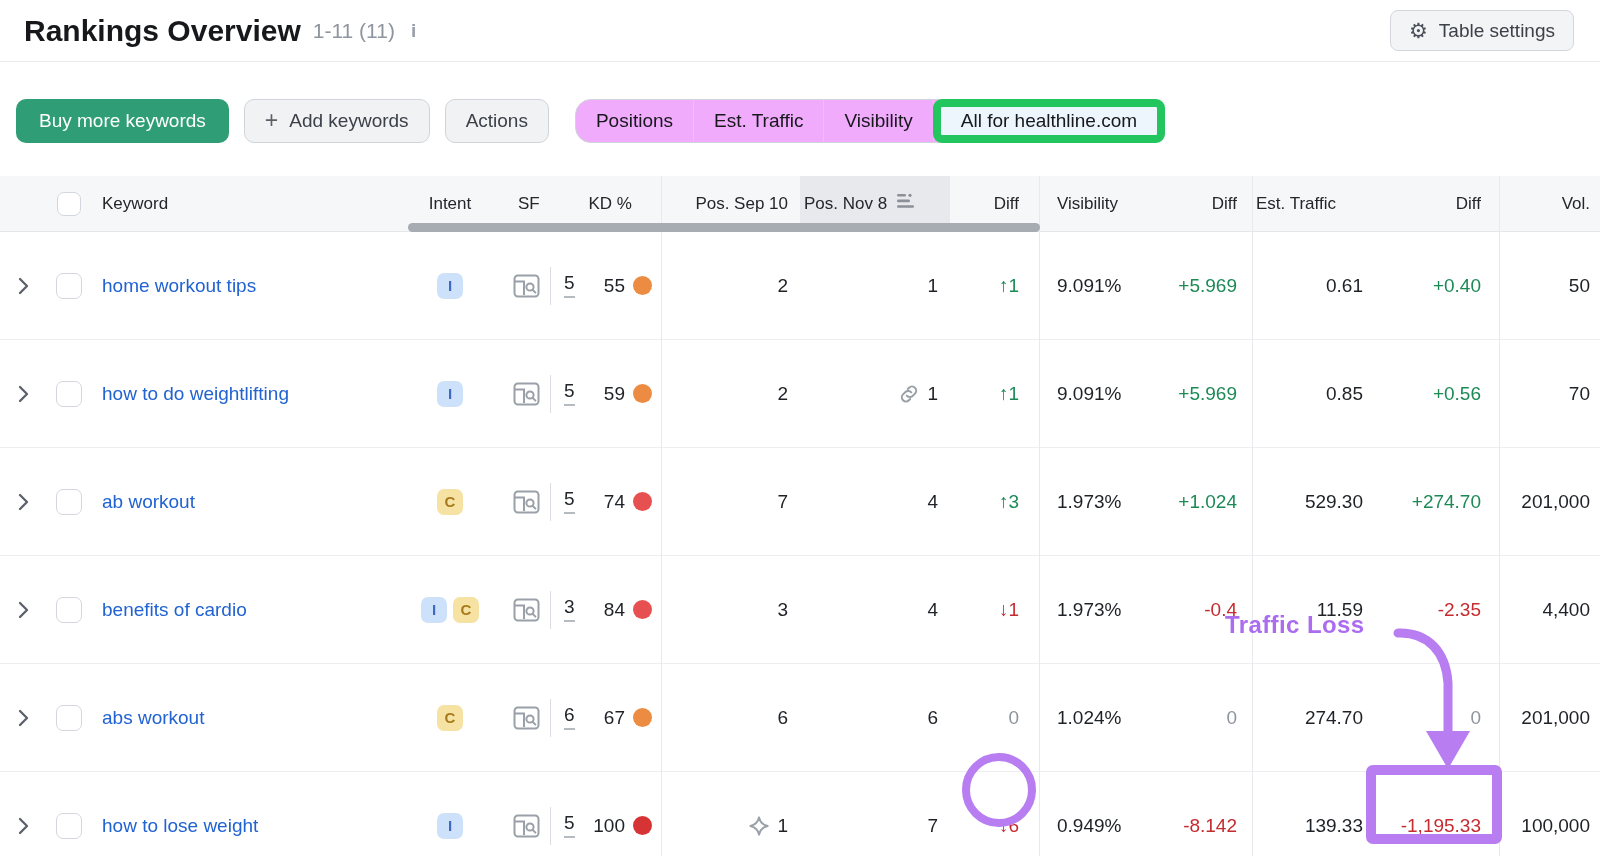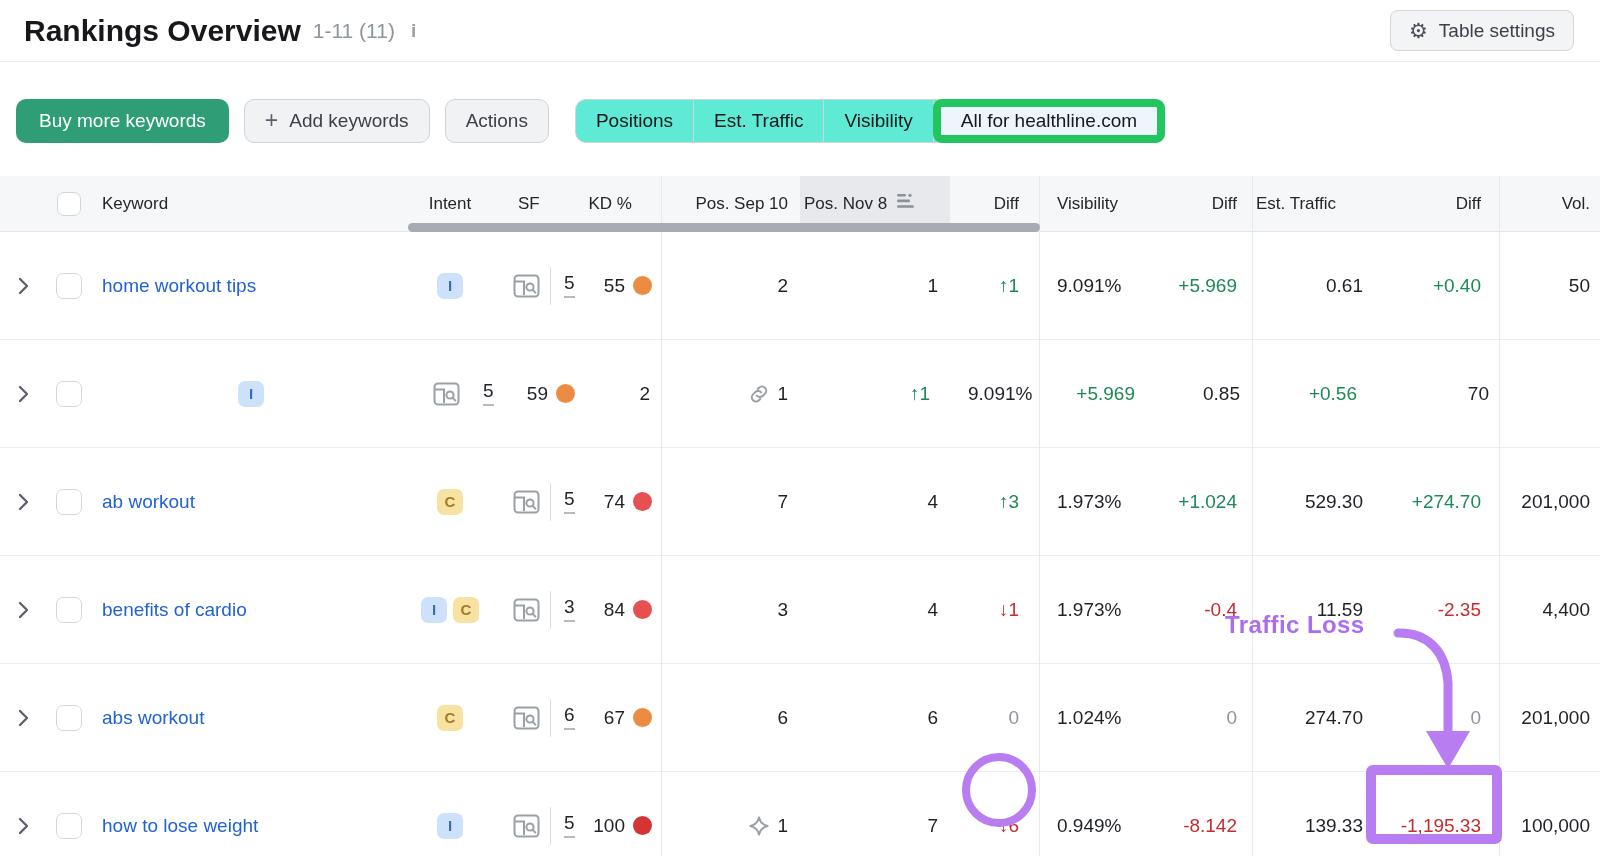--- a/index.html
+++ b/index.html
@@ -15,21 +15,21 @@
   .info-i{font-size:19px;font-weight:700;color:#9aa0a8;margin-left:16px;}
   .settings-btn{margin-left:auto;display:flex;align-items:center;gap:11px;height:41px;padding:0 18px;
     background:#f3f4f6;border:1px solid #d3d6dc;border-radius:8px;font-size:19px;color:#3c4048;cursor:pointer;}
   .gear{font-size:21px;color:#4b5059;line-height:1;}
   
   .toolbar{display:flex;align-items:center;margin:37px 24px 0 16px;height:44px;}
   .btn{height:44px;border-radius:10px;font-size:19px;display:flex;align-items:center;box-sizing:border-box;cursor:pointer;}
   .btn-green{background:#2f9e77;color:#fff;padding:0 23px;border:none;}
   .btn-gray{background:#f1f2f4;border:1px solid #d0d4da;color:#3c4048;padding:0 20px;margin-left:15px;gap:11px;}
   .plus{font-size:23px;color:#5a5f68;line-height:1;margin-top:-2px;}
-  .segmented{display:flex;align-items:stretch;margin-left:26px;height:44px;border:1px solid #cfd3da;border-radius:11px;background:#5eead4;box-sizing:border-box;}
+  .segmented{display:flex;align-items:stretch;margin-left:26px;height:44px;border:1px solid #cfd3da;border-radius:16px;background:#f0abfc;box-sizing:border-box;}
   .seg{padding:0 20px;display:flex;align-items:center;font-size:19px;color:#16181c;border-right:1px solid #cfd3da;cursor:pointer;white-space:nowrap;}
   .seg:last-child{border-right:none;}
   .seg.selected{border:8px solid #22c55e;background:#edf5fd;border-radius:9px;margin:-1px;position:relative;z-index:1;}
   
   .table{margin-top:33px;position:relative;}
   .grid{display:grid;grid-template-columns:46px 46px 318px 80px 95px 77px 138px 150px 89px 111px 102px 123px 124px 101px;}
   .thead{height:55px;background:#f6f7f9;border-bottom:1px solid #e4e6ea;font-size:17px;color:#23262b;}
   .th{display:flex;align-items:center;height:100%;box-sizing:border-box;}
   .trow{height:107px;border-bottom:1px solid #eceef1;}
   .cell{display:flex;align-items:center;height:100%;box-sizing:border-box;font-size:19px;}
@@ -182,20 +182,23 @@
 
   <div class="trow grid">
     <div class="cell ctr">
       <svg class="chev" width="11" height="18" viewBox="0 0 11 18">
         <polyline points="2,2 9,9 2,16" fill="none" stroke="#5b606a" stroke-width="2.3" stroke-linecap="round" stroke-linejoin="round"></polyline>
       </svg>
     </div>
     <div class="cell ctr">
       <span class="checkbox"></span>
     </div>
+    <div class="cell pl10">
+      <a class="kw">how to do weightlifting</a>
+    </div>
     <div class="cell ctr">
           <span class="badge b-informational">I</span>
         </div>
     <div class="cell pl23">
       <span style="line-height:0;">
         <svg width="27" height="24" viewBox="0 0 27 24">
           <rect x="1.5" y="1.5" width="24" height="21" rx="3.5" fill="none" stroke="#9aa0a8" stroke-width="2"></rect>
           <path d="M2 7.5 L 11 7.5 L 11 21" fill="none" stroke="#9aa0a8" stroke-width="2"></path>
           <circle cx="17" cy="13" r="3.6" fill="none" stroke="#9aa0a8" stroke-width="2"></circle>
           <line x1="19.6" y1="15.8" x2="22.4" y2="18.6" stroke="#9aa0a8" stroke-width="2" stroke-linecap="round"></line>

